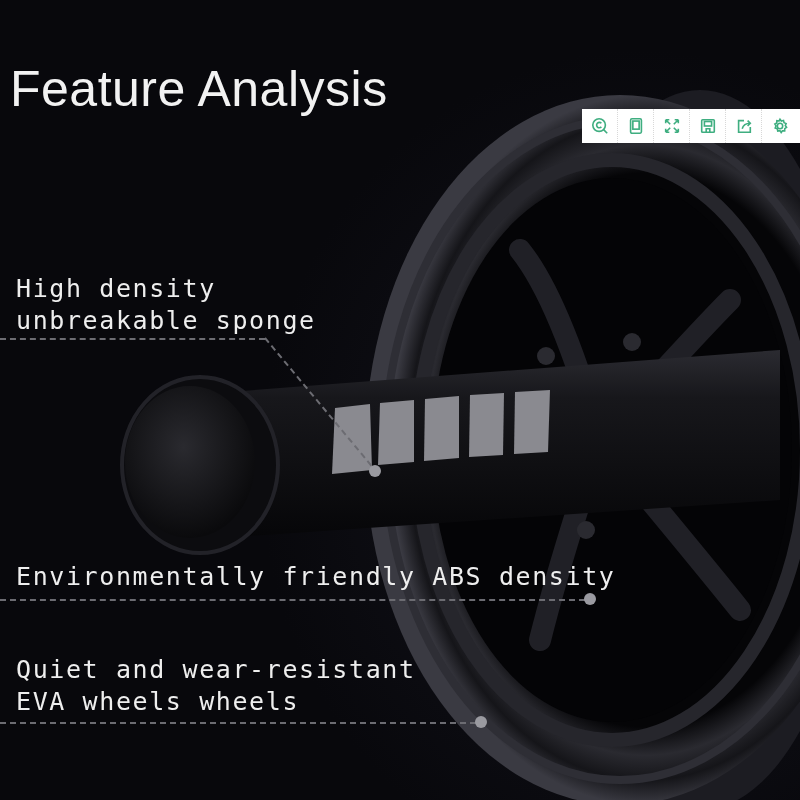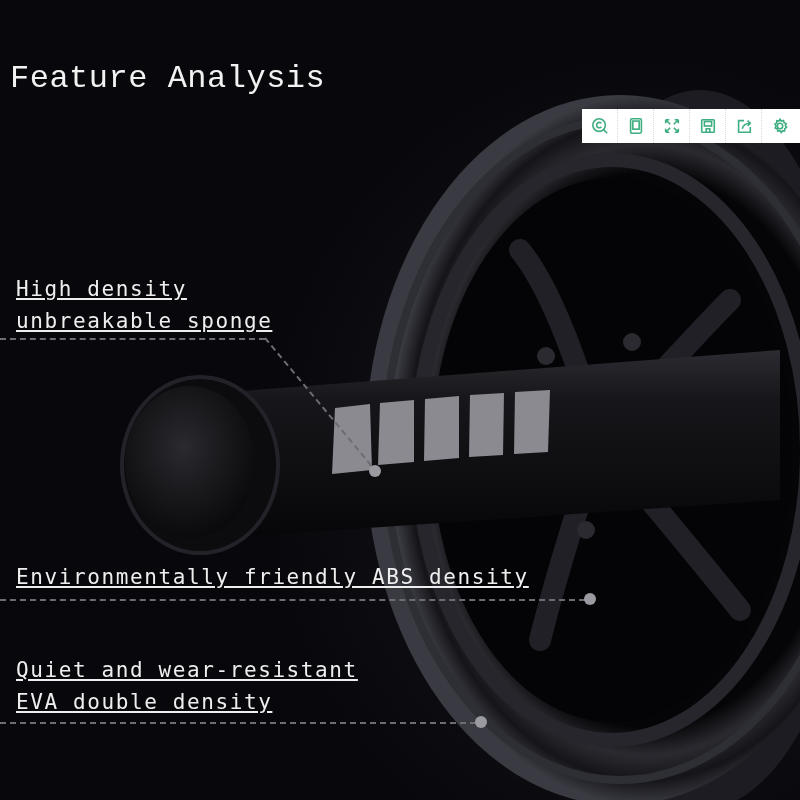--- a/index.html
+++ b/index.html
@@ -1,20 +1,20 @@
 <!DOCTYPE html>
 <html><head>
 <meta charset="utf-8">
 <style>
   html, body { margin:0; padding:0; }
   body { width:800px; height:800px; overflow:hidden; background:#0b0b10; position:relative; font-family:"DejaVu Sans Mono", monospace; }
   .stage { position:absolute; inset:0; background:
       radial-gradient(ellipse 380px 420px at 640px 470px, #1a1a22 0%, #0d0d13 60%, #08080c 100%); }
-  .title { position:absolute; left:10px; top:60px; font-family:Liberation Mono, monospace; font-size:32px; color:#f2f2f2; letter-spacing:0.5px; }
-  .label { position:absolute; left:16px; color:#eeeeee; font-size:21px; line-height:32px; letter-spacing:1.6px; white-space:pre;text-decoration:underline; }
+  .title { position:absolute; left:10px; top:60px; font-family:Liberation Sans, sans-serif; font-size:50px; color:#f2f2f2; letter-spacing:0.5px; }
+  .label { position:absolute; left:16px; color:#eeeeee; font-size:25px; line-height:32px; letter-spacing:1.6px; white-space:pre; }
   .dash { position:absolute; height:0; border-top:2px dashed #6c6c72; }
   .dot { position:absolute; width:12px; height:12px; border-radius:50%; background:#9a9aa0; }
   .toolbar { position:absolute; left:582px; top:109px; width:218px; height:34px; background:#ffffff; display:flex; align-items:center; }
   .tb-btn { width:36px; height:34px; display:flex; align-items:center; justify-content:center; border-right:1px dotted #d8d8d8; box-sizing:border-box; cursor:pointer; }
   .tb-btn:last-child { border-right:none; }
   .tb-btn svg { width:18px; height:18px; stroke:#3fae80; fill:none; stroke-width:1.8; }
   svg.scene { position:absolute; left:0; top:0; }
 </style>
 </head>
 <body>
@@ -78,21 +78,21 @@
 <div class="label" style="top:273px;">High density
 unbreakable sponge</div>
 <div class="dash" style="left:0; top:338px; width:265px;"></div>
 <div class="dot" style="left:369px; top:465px;"></div>
 
 <div class="label" style="top:561px;">Environmentally friendly ABS density</div>
 <div class="dash" style="left:0; top:599px; width:585px;"></div>
 <div class="dot" style="left:584px; top:593px;"></div>
 
 <div class="label" style="top:654px;">Quiet and wear-resistant
-EVA double density</div>
+EVA wheels wheels</div>
 <div class="dash" style="left:0; top:722px; width:476px;"></div>
 <div class="dot" style="left:475px; top:716px;"></div>
 
 <div class="toolbar">
   <div class="tb-btn" title="Copyright search">
     <svg viewBox="0 0 20 20">
         <circle cx="9" cy="9" r="7"></circle>
         <path d="M11.5 7a3 3 0 1 0 0 4"></path>
         <path d="M14 14l4 4"></path>
       </svg>

